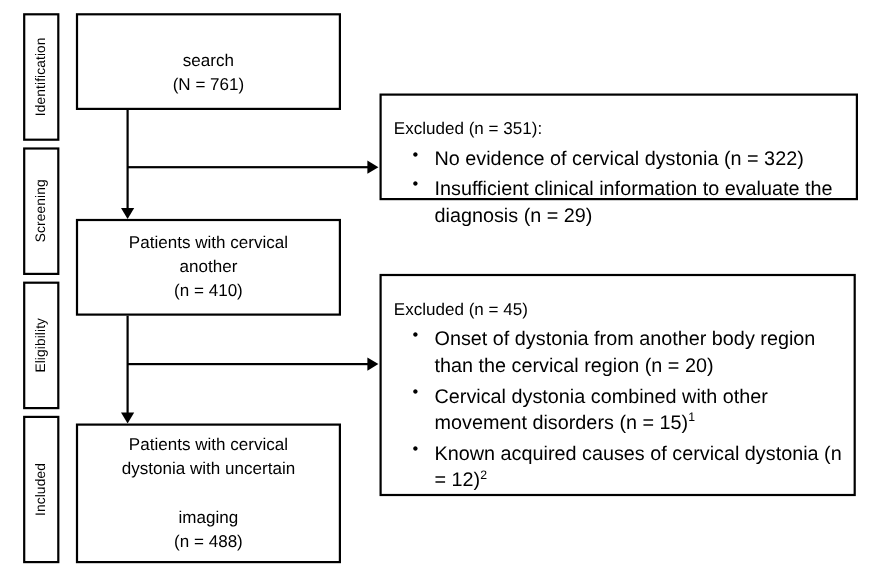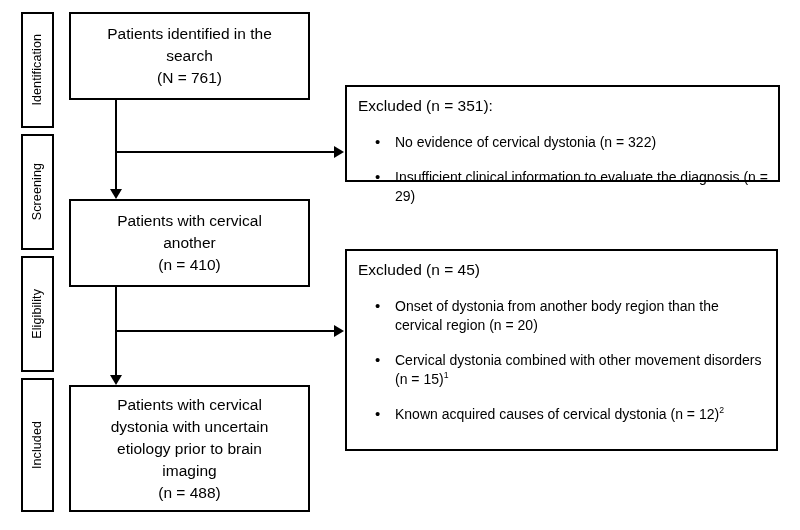--- a/index.html
+++ b/index.html
@@ -53,38 +53,38 @@
     line-height: 1.42;
     padding: 0 10px;
   }
 
   
   .excl-box {
     position: absolute;
     box-sizing: border-box;
     border: 2px solid #000000;
     background: #ffffff;
-    padding: 9px 8px 8px 11px;
+    padding: 21px 8px 8px 11px;
   }
   .excl-title {
     font-size: 15.5px;
     line-height: 1.35;
     margin: 0 0 1px 0;
   }
   .excl-list {
     margin: 0;
     padding: 0;
     list-style: none;
   }
   .excl-list li {
     position: relative;
-    font-size: 14px;
+    font-size: 18px;
     line-height: 1.36;
     padding-left: 37px;
-    margin-top: 16px;
+    margin-top: 3px;
   }
   .excl-list li::before {
     content: "\2022";
     position: absolute;
     left: 17px;
     top: -1px;
     font-size: 15px;
   }
   .ital { }
   sup {
@@ -137,21 +137,21 @@
   <div class="stage-box" style="left:21px; top:256px; width:33px; height:116px;">
     <span class="stage-label">Eligibility</span>
   </div>
 
   <div class="stage-box" style="left:21px; top:378px; width:33px; height:134px;">
     <span class="stage-label">Included</span>
   </div>
 
   <div class="flow-box" style="left:69px; top:12px; width:241px; height:88px;">
     <div class="flow-text">
-      <span>Patients identified in the</span><br>
+      <br>
       <span>search</span><br>
       <span>(N = 761)</span>
     </div>
   </div>
 
   <div class="v-line" style="left:115px; top:100px; width:2px; height:95px;"></div>
   <div class="arrow-down" style="left:110px; top:189px;"></div>
 
   <div class="h-line" style="left:116px; top:151px; width:222px;"></div>
   <div class="arrow-right" style="left:334px; top:146px;"></div>
@@ -167,21 +167,21 @@
   <div class="v-line" style="left:115px; top:287px; width:2px; height:94px;"></div>
   <div class="arrow-down" style="left:110px; top:375px;"></div>
 
   <div class="h-line" style="left:116px; top:330px; width:222px;"></div>
   <div class="arrow-right" style="left:334px; top:325px;"></div>
 
   <div class="flow-box" style="left:69px; top:385px; width:241px; height:127px;">
     <div class="flow-text">
       <span>Patients with cervical</span><br>
       <span>dystonia with uncertain</span><br>
-      <span>etiology prior to brain</span><br>
+      <br>
       <span>imaging</span><br>
       <span>(n = 488)</span>
     </div>
   </div>
 
   <div class="excl-box" style="left:345px; top:85px; width:435px; height:97px;">
     <div class="excl-title">Excluded (n = 351):</div>
     <ul class="excl-list">
       <li>No evidence of cervical dystonia (n = 322)</li>
       <li>Insufficient clinical information to evaluate the diagnosis (n = 29)</li>

